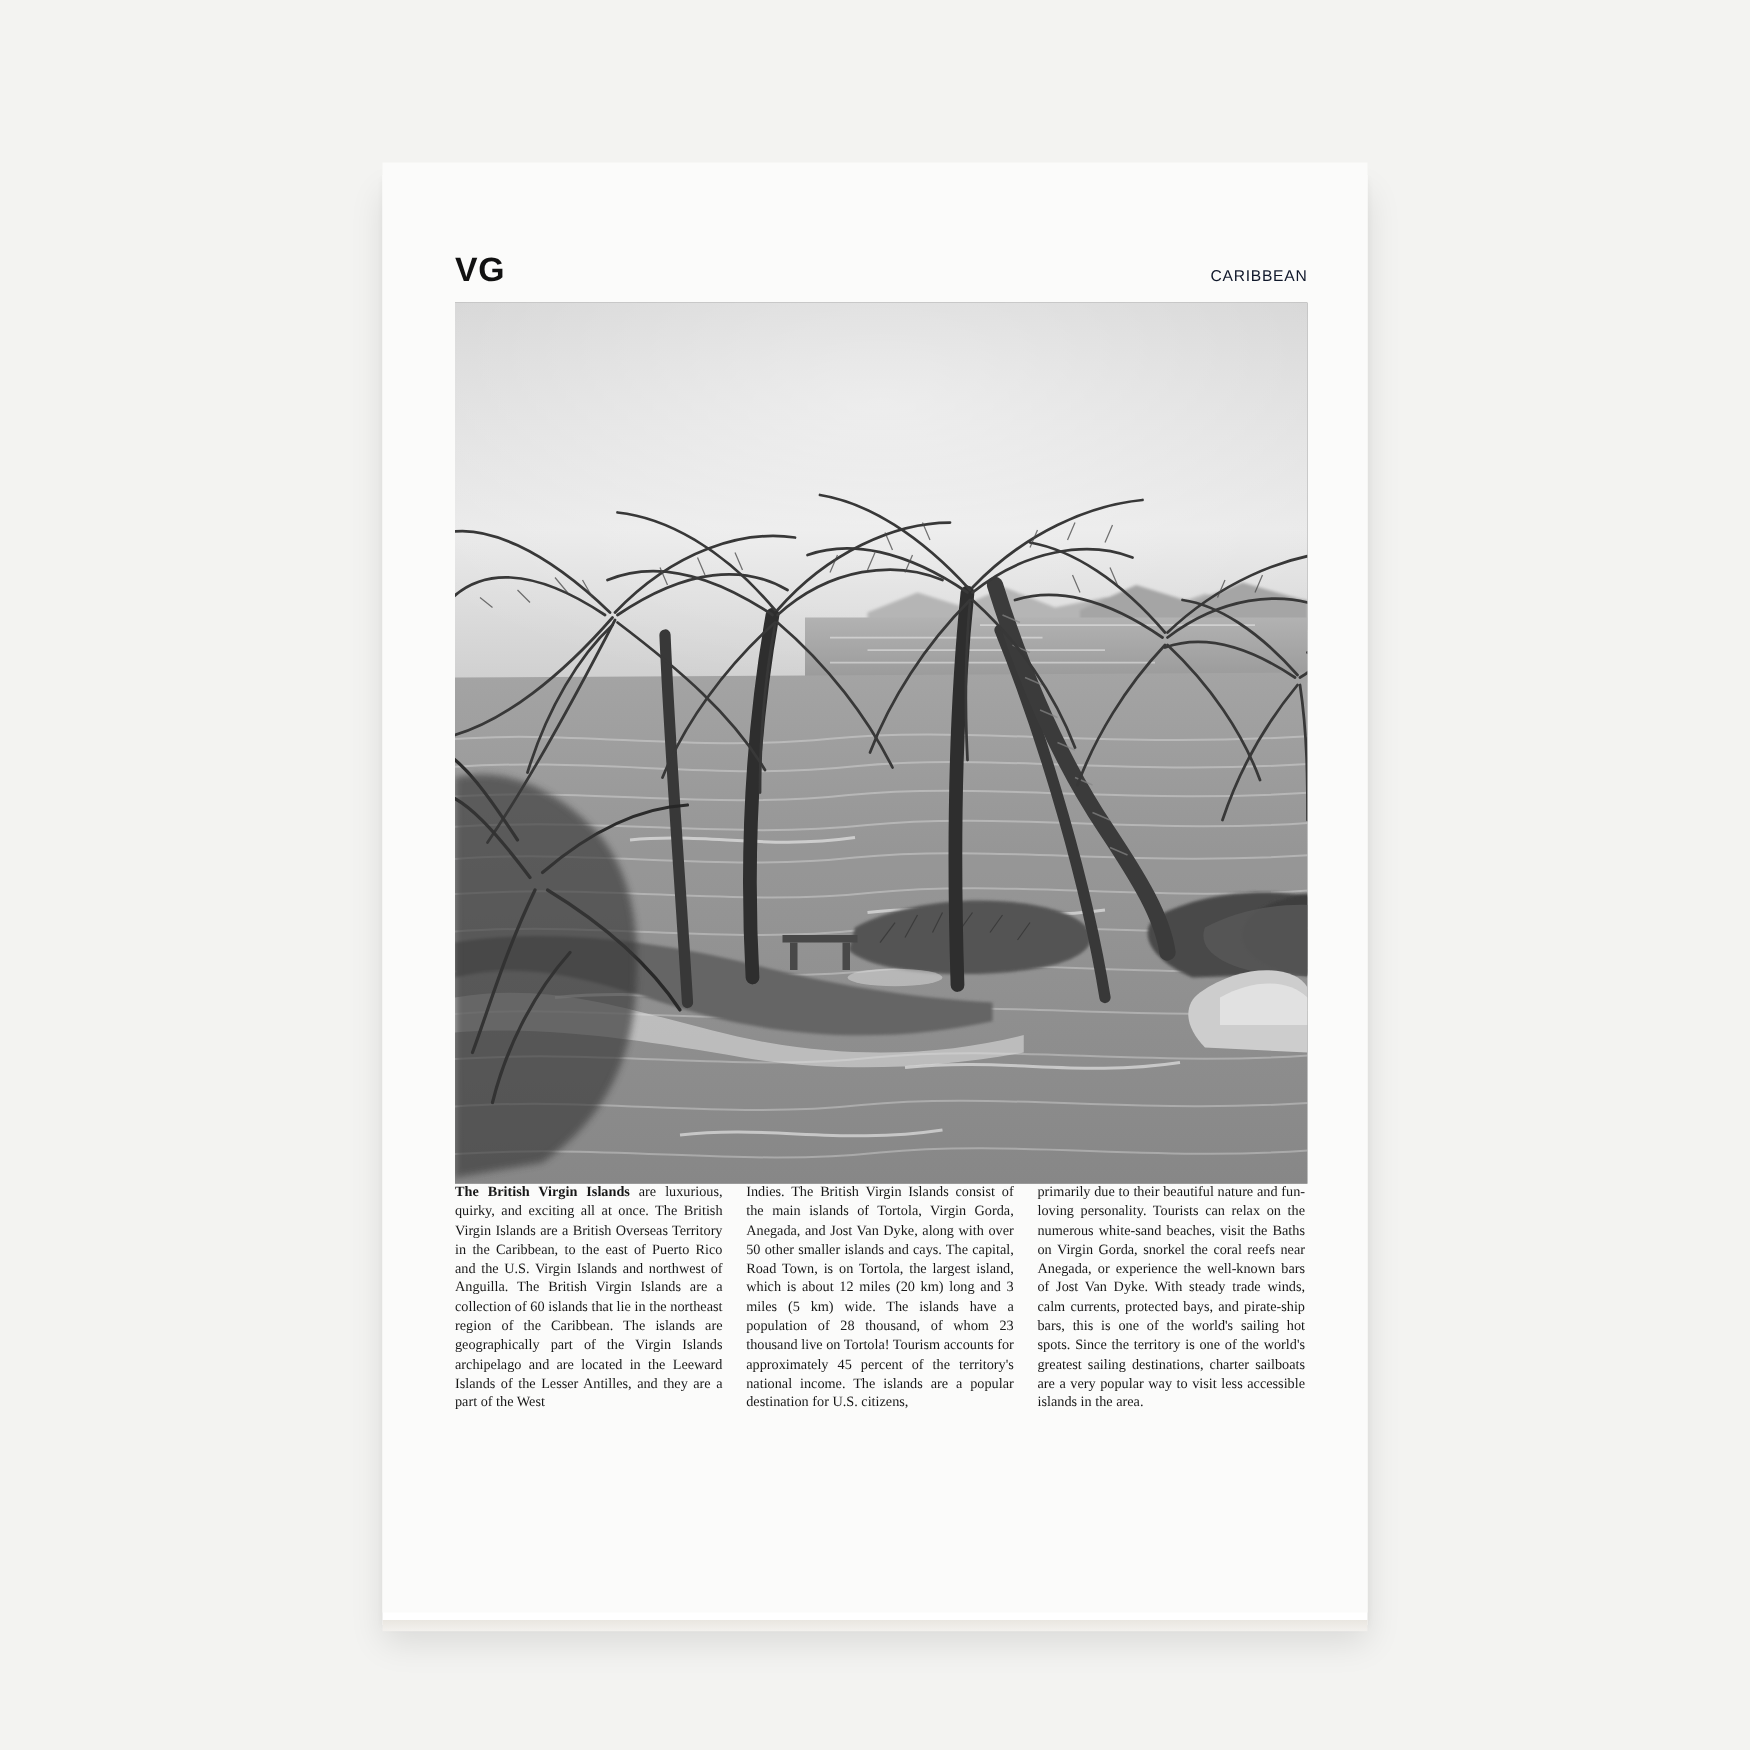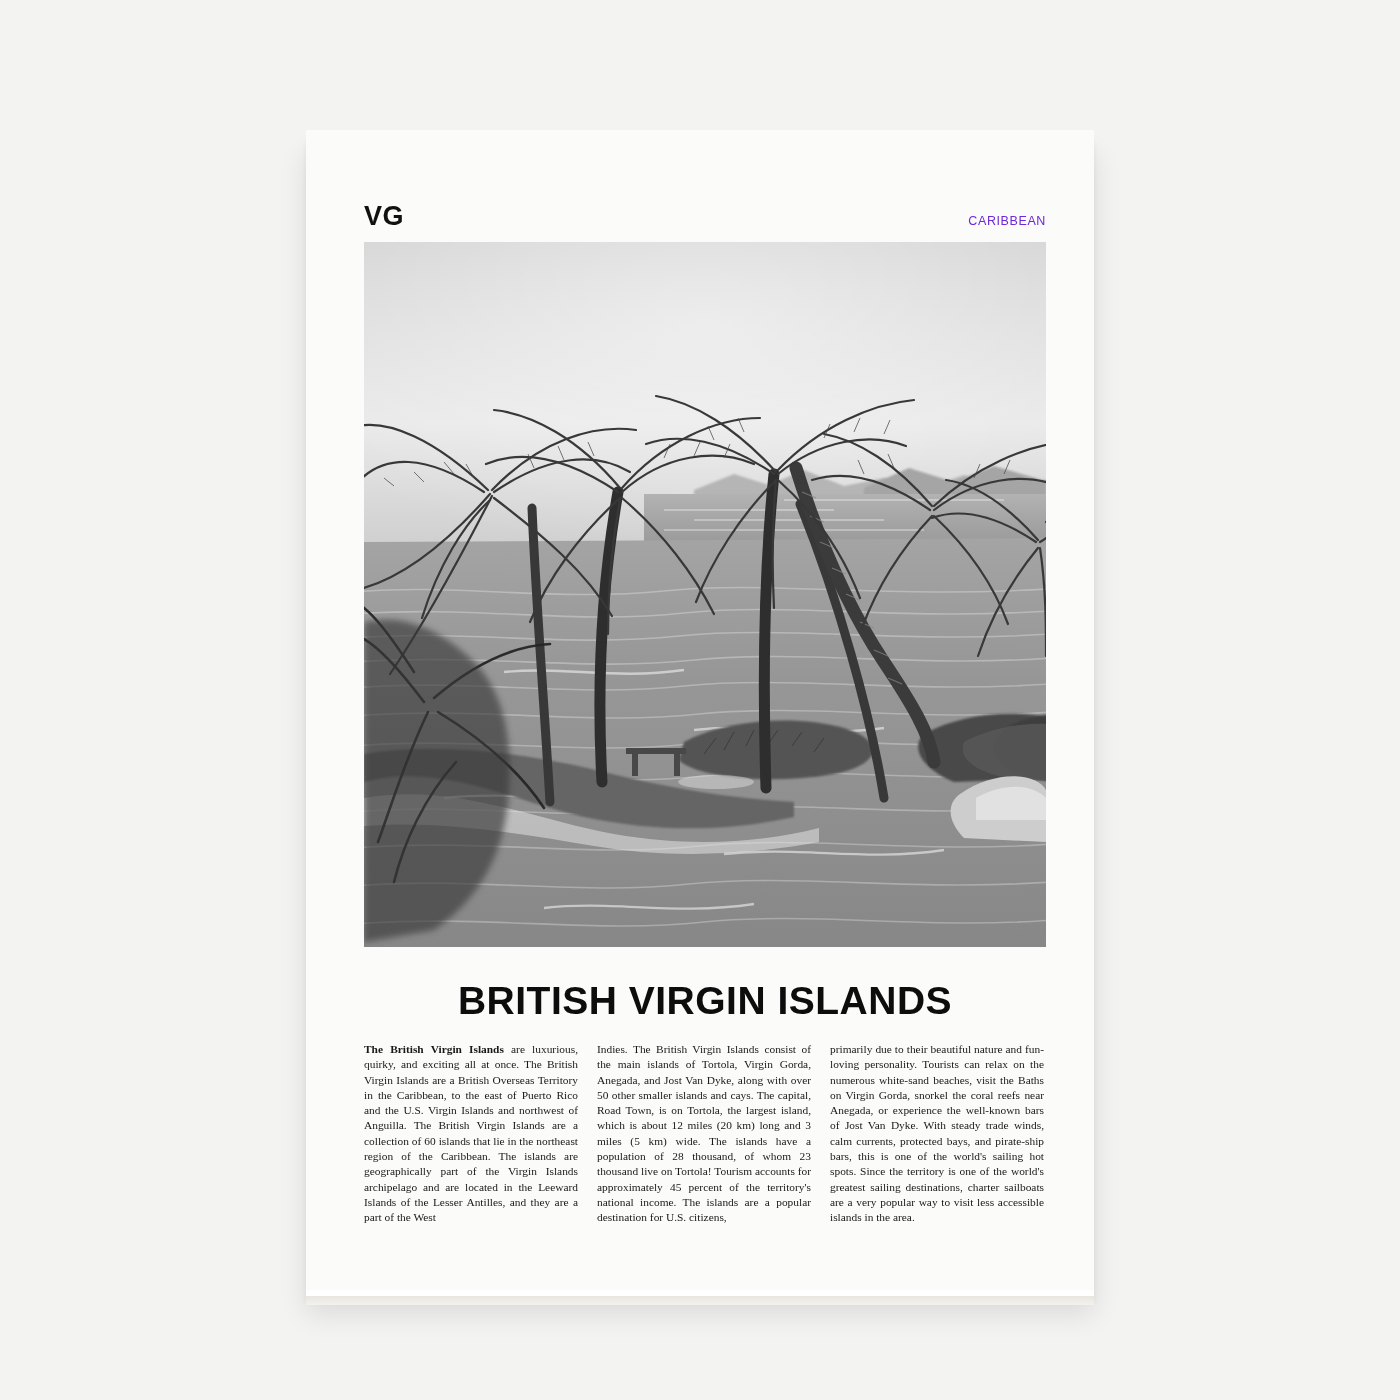--- a/index.html
+++ b/index.html
@@ -63,21 +63,21 @@
     font-weight: bold;
     font-size: 27px;
     letter-spacing: 0.5px;
     color: #111;
     line-height: 1;
   }
   .region {
     font-family: "Liberation Sans", sans-serif;
     font-size: 12.5px;
     letter-spacing: 0.6px;
-    color: #6d28d9;
+    color: #0f172a;
     line-height: 1;
     padding-bottom: 3px;
   }
 
   
   .photo {
     position: relative;
     width: 682px;
     height: 705px;
     overflow: hidden;
@@ -296,21 +296,20 @@
 
           <rect x="262" y="506" width="60" height="6" fill="#4a4a4a"></rect>
           <rect x="268" y="512" width="6" height="22" fill="#4a4a4a"></rect>
           <rect x="310" y="512" width="6" height="22" fill="#4a4a4a"></rect>
           <ellipse cx="352" cy="540" rx="38" ry="7" fill="#e2e2e2" opacity="0.5"></ellipse>
 
           <rect x="0" y="0" width="682" height="705" fill="#000" opacity="0.02"></rect>
         </svg>
       </div>
 
-      <div class="title">BRITISH VIRGIN ISLANDS</div>
 
       <div class="columns">
         <div class="col"><b>The British Virgin Islands</b><span> are luxurious, quirky, and exciting all at once. The British Virgin Islands are a British Overseas Territory in the Caribbean, to the east of Puerto Rico and the U.S. Virgin Islands and northwest of Anguilla. The British Virgin Islands are a collection of 60 islands that lie in the northeast region of the Caribbean. The islands are geographically part of the Virgin Islands archipelago and are located in the Leeward Islands of the Lesser Antilles, and they are a part of the West</span></div>
         <div class="col">Indies. The British Virgin Islands consist of the main islands of Tortola, Virgin Gorda, Anegada, and Jost Van Dyke, along with over 50 other smaller islands and cays. The capital, Road Town, is on Tortola, the largest island, which is about 12 miles (20 km) long and 3 miles (5 km) wide. The islands have a population of 28 thousand, of whom 23 thousand live on Tortola! Tourism accounts for approximately 45 percent of the territory's national income. The islands are a popular destination for U.S. citizens,</div>
         <div class="col">primarily due to their beautiful nature and fun-loving personality. Tourists can relax on the numerous white-sand beaches, visit the Baths on Virgin Gorda, snorkel the coral reefs near Anegada, or experience the well-known bars of Jost Van Dyke. With steady trade winds, calm currents, protected bays, and pirate-ship bars, this is one of the world's sailing hot spots. Since the territory is one of the world's greatest sailing destinations, charter sailboats are a very popular way to visit less accessible islands in the area.</div>
       </div>
 
     </div>
   </div>
 

